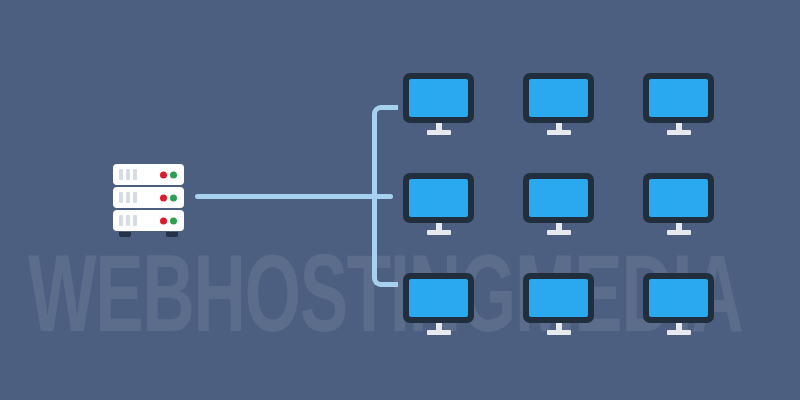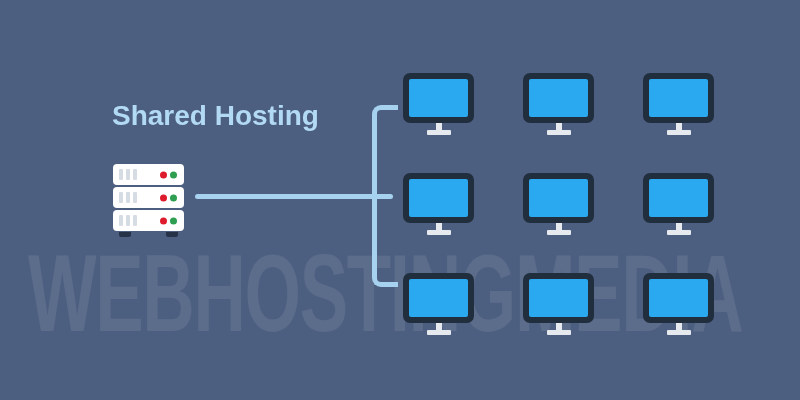--- a/index.html
+++ b/index.html
@@ -171,21 +171,20 @@
     background: var(--monitor-stand, #e6eaee);
   }
 </style>
 </head>
 <body>
 
 <div id="stage">
 
   <div class="watermark">WEBHOSTINGMEDIA</div>
 
-  <div class="title">Shared Hosting</div>
 
   <div class="server">
     <div id="server-units">
   <div class="server-unit">
     <span class="server-slot"></span>
           <span class="server-slot"></span>
           <span class="server-slot"></span>
           <div class="server-leds">
             <span class="led led-red"></span>
             <span class="led led-green"></span>

